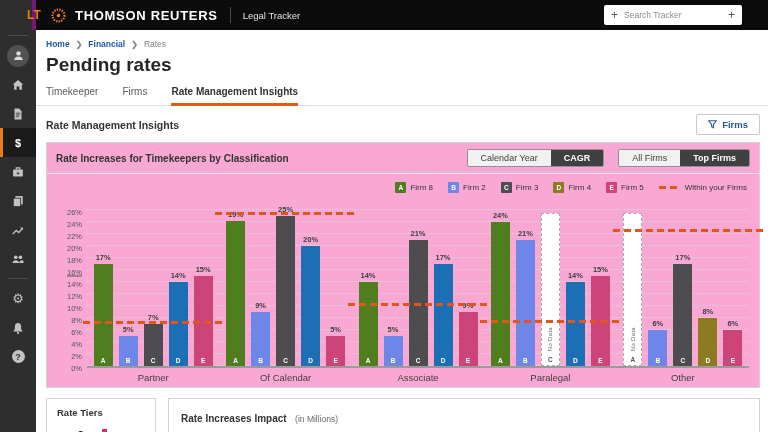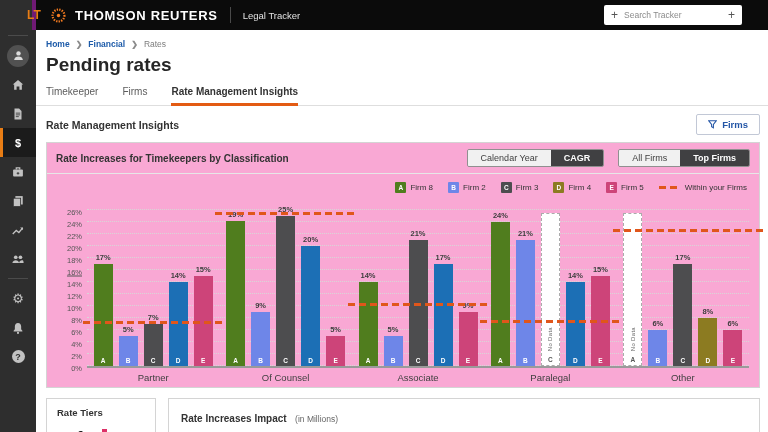--- a/index.html
+++ b/index.html
@@ -414,21 +414,21 @@
                   <span class="val">6%</span>
                   <span class="letter">E</span>
                 </div>
                 <div class="within" style="bottom: 133.8px; background: repeating-linear-gradient(90deg, rgb(224, 86, 27) 0px, rgb(224, 86, 27) 7px, transparent 7px, transparent 11px); right: -14px;"></div>
               </div>
             </div>
         </div>
       </div>
       <div class="xlabels" id="xlabels">
           <div class="xlabel">Partner</div>
-          <div class="xlabel">Of Counsel</div>
+          <div class="xlabel">Of Calendar</div>
           <div class="xlabel">Associate</div>
           <div class="xlabel">Paralegal</div>
           <div class="xlabel">Other</div>
         </div>
     </div>
   </div>
 
   <div class="bottom-row">
     <div class="tiers-card">
       <div class="tiers-title">Rate Tiers</div>

